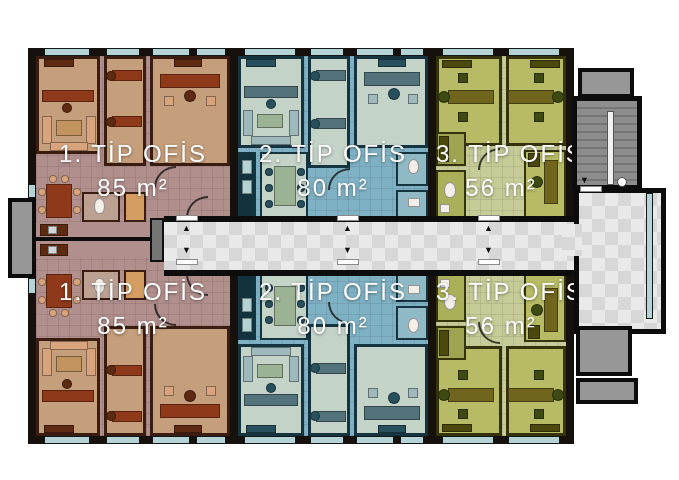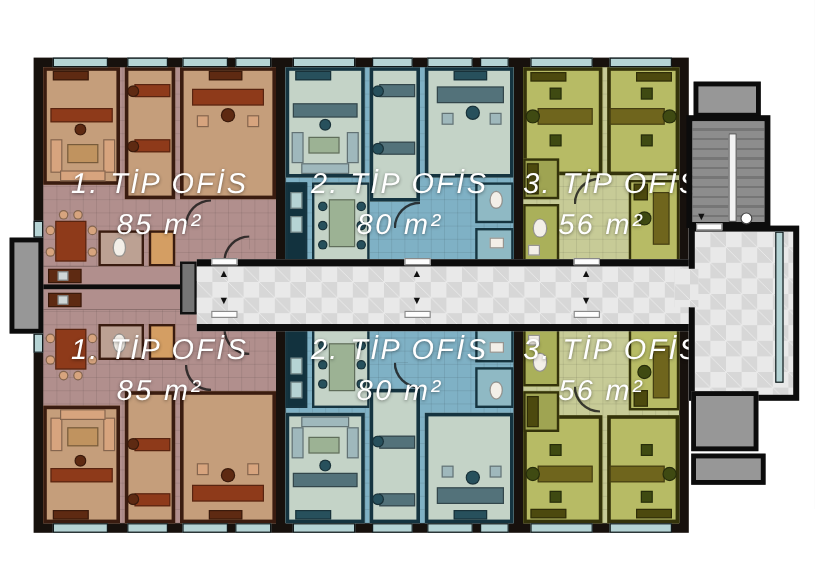--- a/index.html
+++ b/index.html
@@ -2,21 +2,21 @@
 <html style="--wall_dark: #17110d; --u1_floor: #c59e7b; --u1_hall: #b18f8d; --u1_wall: #3a1c10; --u1_desk: #8e3a1a; --u1_sofa: #d7a47e; --u1_cab: #5e2a12; --u1_table: #c0935f; --u1_wc: #bca193; --u1_tile: #d49e63; --u2_floor: #c4d3c7; --u2_hall: #7fb1c5; --u2_wall: #153440; --u2_desk: #53727a; --u2_sofa: #9fb8bc; --u2_cab: #27505c; --u2_table: #9cb294; --u2_kitchen: #12323e; --u2_bath: #8fb9c4; --u3_floor: #b7bb65; --u3_hall: #c7cb97; --u3_wall: #34330b; --u3_desk: #6f651d; --u3_cab: #4c490e; --u3_seat: #3f4a12; --u3_service: #9fa452; --u3_wc: #aab05a; --corridor_a: #e9e9e9; --corridor_b: #d7d7d7; --window: #b5d3d4; --balcony: #979797; --stair: #8d8d8d; --watermark_color: #a9a9a9; --fixture_white: #f3efe8; --shaft: #757575;"><head>
 <meta charset="utf-8">
 <style>
   html,body{margin:0;padding:0;background:#fff;}
   #stage{position:relative;width:679px;height:480px;background:#fff;overflow:hidden;
          font-family:"Liberation Sans",sans-serif;}
   .abs{position:absolute;box-sizing:border-box;}
   
   #building{position:absolute;left:28px;top:48px;width:546px;height:396px;background:var(--wall_dark);}
   
-  .unit{position:absolute;box-sizing:border-box;font-style:italic;}
+  .unit{position:absolute;box-sizing:border-box;}
   .interior{position:absolute;inset:0;}
   .unit.bottom .interior{transform:scaleY(-1);}
   .grid{background-image:linear-gradient(rgba(0,0,0,.08) 1px,transparent 1px),
         linear-gradient(90deg,rgba(0,0,0,.08) 1px,transparent 1px);background-size:11px 11px;}
   .room{position:absolute;box-sizing:border-box;}
   .f{position:absolute;box-sizing:border-box;border:1px solid rgba(0,0,0,.38);}
   .circ{border-radius:50%;}
   .ell{border-radius:50% 50% 45% 45%;}
   .arc{position:absolute;width:20px;height:20px;border-top:2px solid rgba(20,20,20,.8);
        border-left:2px solid rgba(20,20,20,.8);border-top-left-radius:100%;}

